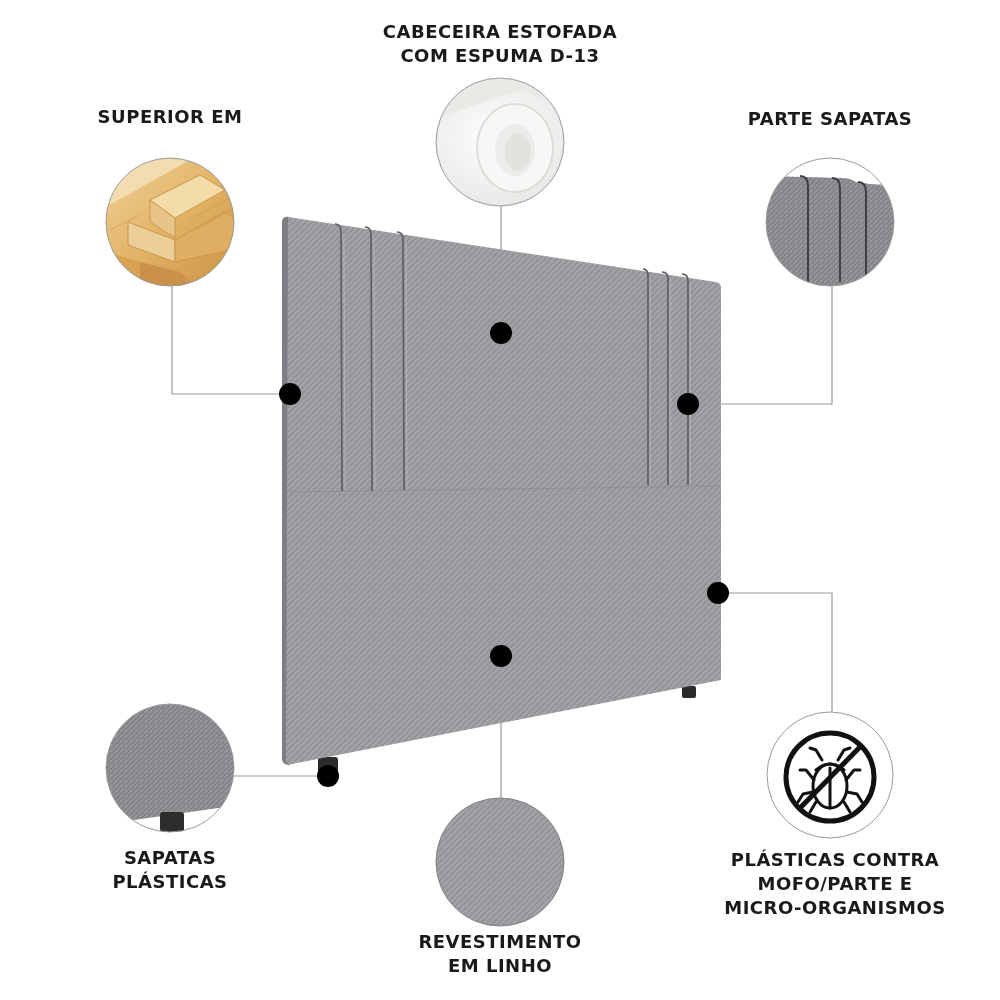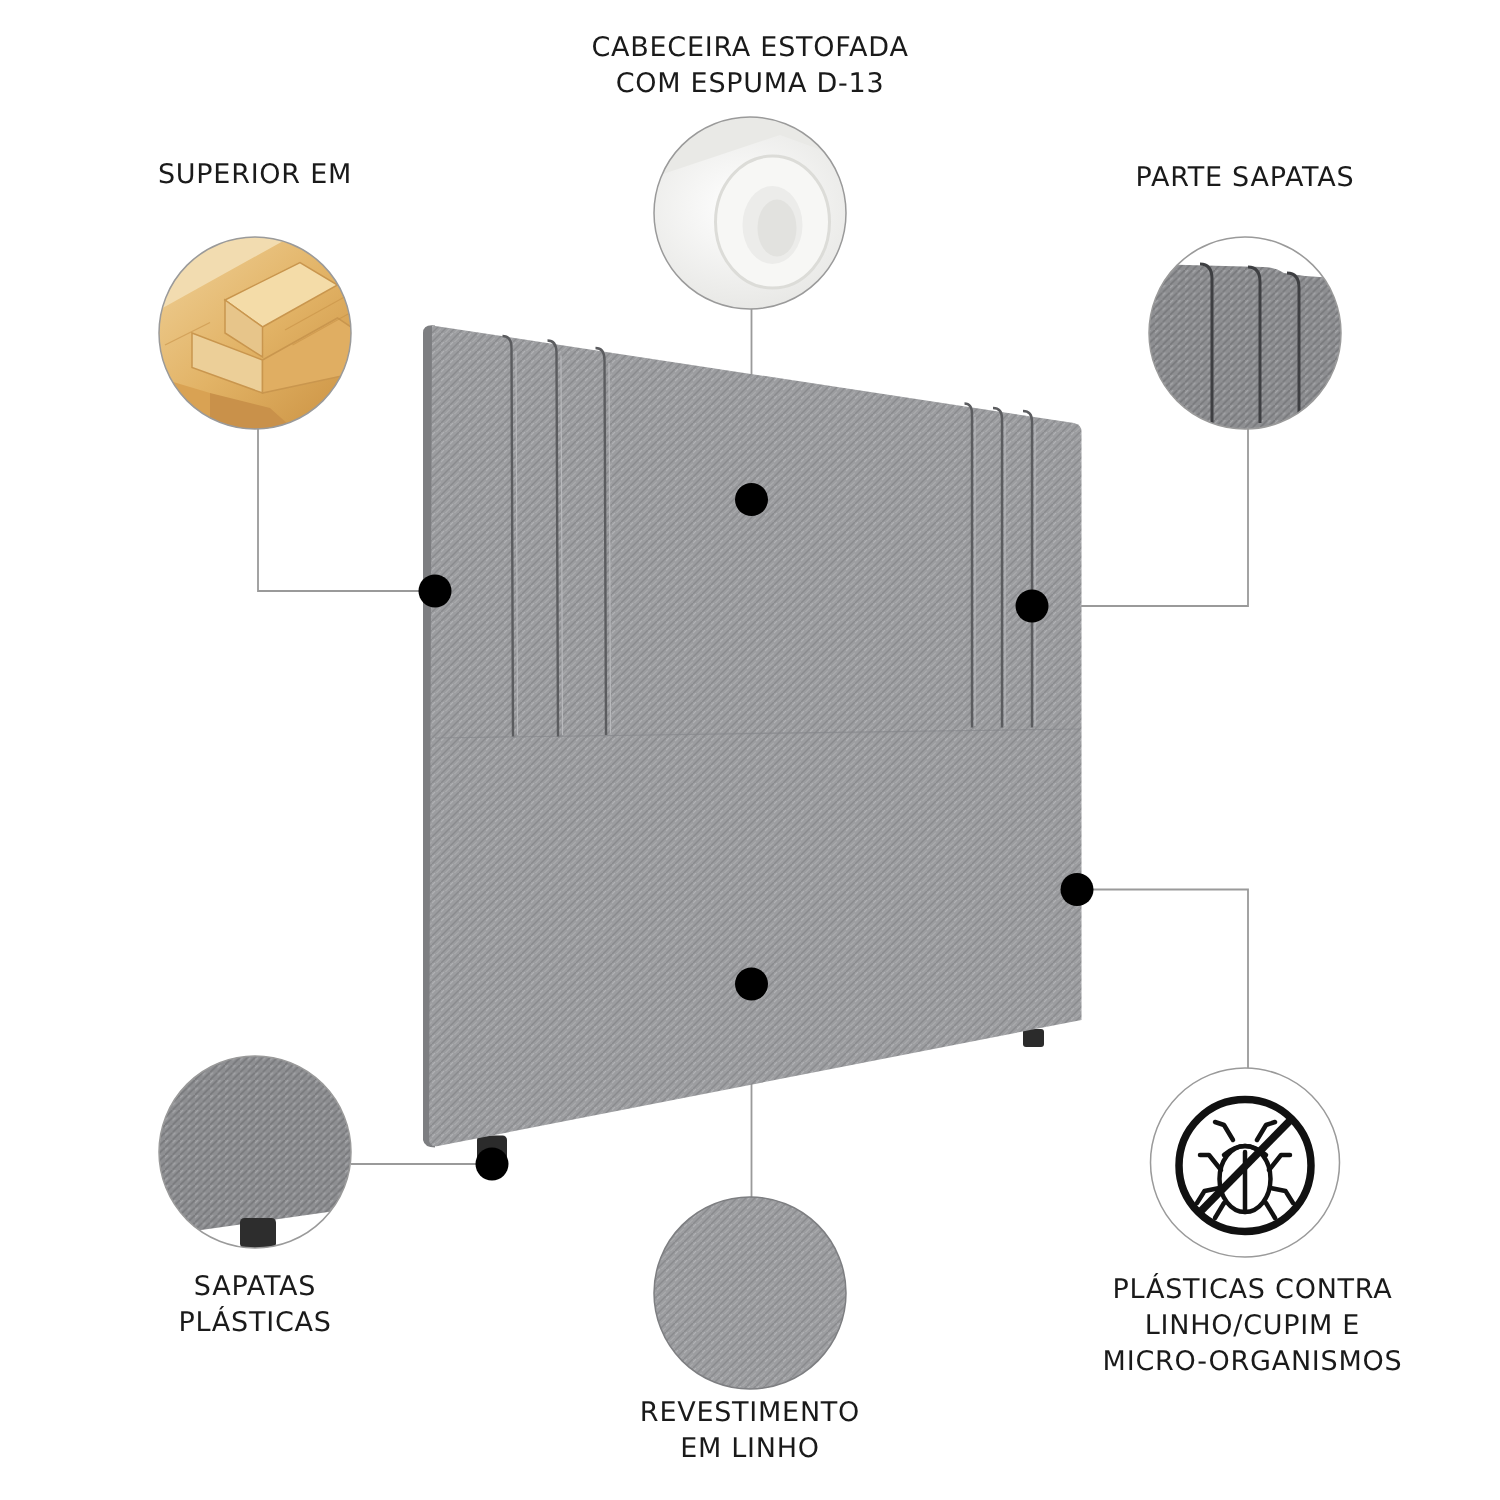--- a/index.html
+++ b/index.html
@@ -1,19 +1,19 @@
 <!DOCTYPE html>
 <html><head>
   <meta charset="utf-8">
   <style>
     html, body { margin: 0; padding: 0; background: #ffffff; }
     body { width: 1000px; height: 1000px; position: relative; overflow: hidden;
            font-family: "DejaVu Sans", sans-serif; color: #1a1a1a; }
     .label { position: absolute; text-align: center; font-size: 18px; line-height: 24px;
-             letter-spacing: 0.5px; font-weight: normal; color: #1a1a1a; white-space: nowrap; }
+             letter-spacing: 0.5px; font-weight: bold; color: #1a1a1a; white-space: nowrap; }
     .label span { display: block; }
     svg.stage { position: absolute; left: 0; top: 0; }
   </style>
 </head>
 <body>
 
 <svg class="stage" width="1000" height="1000" viewBox="0 0 1000 1000">
   <defs>
     <pattern id="linen" width="6" height="6" patternUnits="userSpaceOnUse">
       <rect width="6" height="6" fill="#9c9da0"></rect>
@@ -189,15 +189,15 @@
 <div class="label" style="left:90px; top:846px; width:160px;text-align:center;">
   <span>SAPATAS</span>
   <span>PLÁSTICAS</span>
 </div>
 <div class="label" style="left:400px; top:930px; width:200px;">
   <span>REVESTIMENTO</span>
   <span>EM LINHO</span>
 </div>
 <div class="label" style="left:700px; top:848px; width:270px;">
   <span>PLÁSTICAS CONTRA</span>
-  <span>LINHO/CUPIM E</span>
+  <span>MOFO/PARTE E</span>
   <span>MICRO-ORGANISMOS</span>
 </div>
 
 </body></html>

